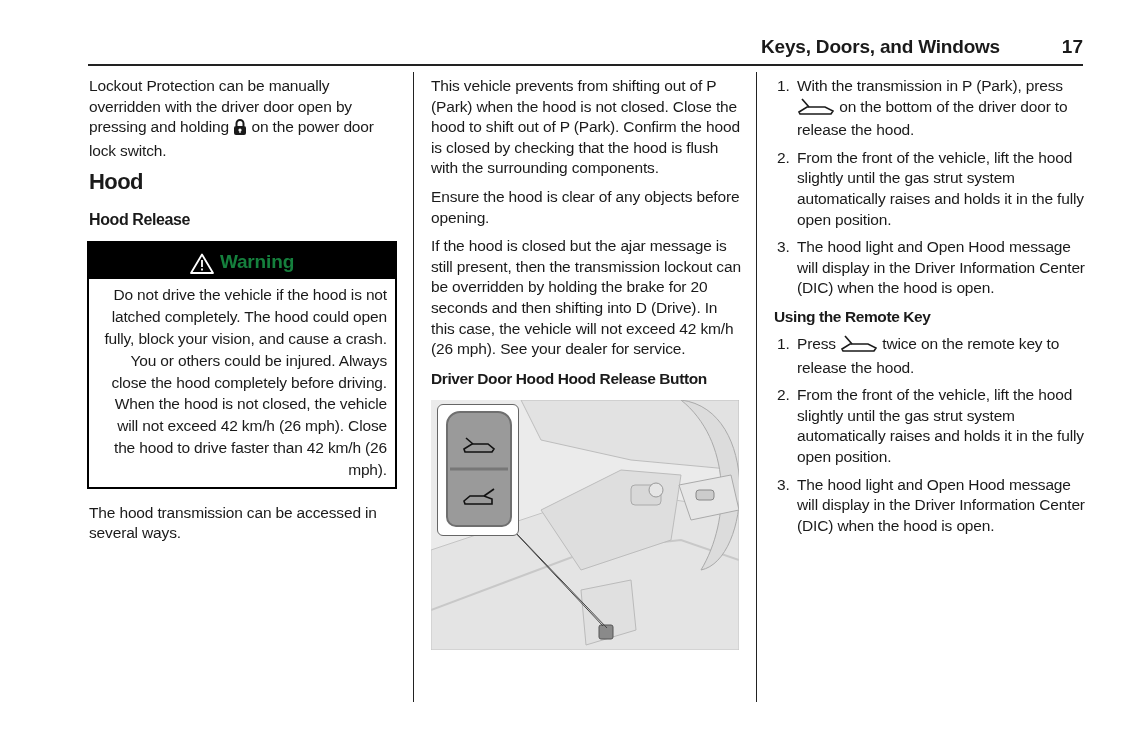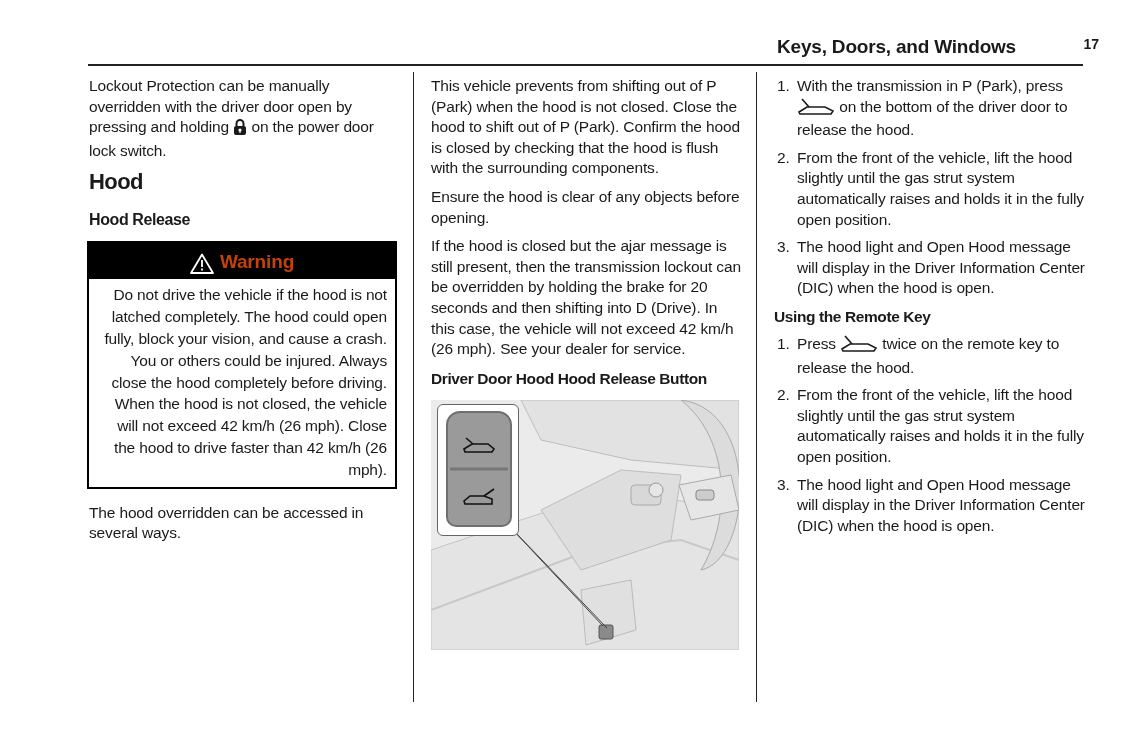--- a/index.html
+++ b/index.html
@@ -1,33 +1,33 @@
 <!DOCTYPE html>
 <html><head>
 <meta charset="utf-8">
 <style>
   html, body { margin:0; padding:0; background:#ffffff; }
   body { width:1123px; height:750px; position:relative; overflow:hidden;
          font-family:"Liberation Sans", "DejaVu Sans", sans-serif; color:#1a1a1a; }
-  .header { position:absolute; left:16px; top:36px; width:1085px; height:28px; }
+  .header { position:absolute; left:0; top:36px; width:1085px; height:28px; }
   .header-title { position:absolute; right:85px; top:0; font-size:19px; font-weight:bold; letter-spacing:-0.2px; }
-  .header-page { position:absolute; right:2px; top:0; font-size:14px; font-weight:bold; }
+  .header-page { position:absolute; right:2px; top:0; font-size:19px; font-weight:bold; }
   .header-rule { position:absolute; left:88px; top:64px; width:995px; height:2px; background:#222; }
   .col { position:absolute; top:76px; font-size:15.5px; line-height:20.6px; letter-spacing:-0.15px; }
   .col p { margin:0 0 8px 0; }
   #col1 { left:89px; width:305px; }
   #col2 { left:431px; width:310px; }
   #col3 { left:775px; width:310px; }
   .vrule { position:absolute; top:72px; width:1px; height:630px; background:#222; }
   #vr1 { left:413px; } #vr2 { left:756px; }
   h1.doors { font-size:26px; font-weight:bold; margin:20px 0 14px 0; letter-spacing:-0.8px; line-height:30px; }
   h2.hood { font-size:22px; font-weight:bold; margin:0 0 14px 0; letter-spacing:-0.6px; line-height:26px; }
   h3.sub { font-size:16px; font-weight:bold; margin:0 0 10px 0; letter-spacing:-0.4px; line-height:22px; }
   .warn { border:2px solid #000; margin:0 -3px 14px -2px; }
-  .warn-head { background:#000; color:#c2410c; text-align:center; font-weight:bold; font-size:19px; height:36px; line-height:38px; }
+  .warn-head { background:#000; color:#15803d; text-align:center; font-weight:bold; font-size:19px; height:36px; line-height:38px; }
   .warn-head svg { vertical-align:-3px; margin-right:6px; }
   .warn-body { padding:5px 8px 6px 8px; font-size:15.5px; line-height:21.8px;text-align:right; }
   ol.steps { list-style:none; margin:0 0 6px 0; padding:0; }
   ol.steps li { position:relative; padding-left:22px; margin-bottom:7px; }
   ol.steps li .num { position:absolute; left:2px; top:0; }
   .inline-icon { display:inline-block; vertical-align:-3px; }
   .figure { position:relative; width:308px; height:250px; margin-top:10px; background:#e9e9e9; overflow:hidden; }
   .figure .inset { position:absolute; left:6px; top:4px; width:80px; height:130px; background:#fff; border:1px solid #666; border-radius:6px; }
   .figure .btn-pad { position:absolute; left:8px; top:6px; width:62px; height:112px; background:#9a9a9a; border:2px solid #6f6f6f; border-radius:14px 14px 10px 10px; }
 </style>
@@ -62,21 +62,21 @@
       <span class="inline-icon">
         <svg width="24" height="21" viewBox="0 0 24 21">
             <path d="M12 1.5 L23 20 H1 Z" fill="none" stroke="#fff" stroke-width="1.8" stroke-linejoin="round"></path>
             <rect x="11.1" y="7" width="1.8" height="7" fill="#fff"></rect>
             <rect x="11.1" y="15.5" width="1.8" height="2" fill="#fff"></rect>
           </svg>
       </span><span>Warning</span>
     </div>
     <div class="warn-body">Do not drive the vehicle if the hood is not latched completely. The hood could open fully, block your vision, and cause a crash. You or others could be injured. Always close the hood completely before driving. When the hood is not closed, the vehicle will not exceed 42 km/h (26 mph). Close the hood to drive faster than 42 km/h (26 mph).</div>
   </div>
-  <p>The hood overridden can be accessed in several ways.</p>
+  <p>The hood transmission can be accessed in several ways.</p>
 </div>
 
 <div class="col" id="col2">
   <p>This vehicle prevents from shifting out of P (Park) when the hood is not closed. Close the hood to shift out of P (Park). Confirm the hood is closed by checking that the hood is flush with the surrounding components.</p>
   <p>Ensure the hood is clear of any objects before opening.</p>
   <p>If the hood is closed but the ajar message is still present, then the transmission lockout can be overridden by holding the brake for 20 seconds and then shifting into D (Drive). In this case, the vehicle will not exceed 42 km/h (26 mph). See your dealer for service.</p>
   <h3 class="sub" style="font-size:15.5px;margin-bottom:0">Driver Door Hood Hood Release Button</h3>
   <div class="figure">
     <svg width="308" height="250" viewBox="0 0 308 250" style="position:absolute;left:0;top:0">
       <rect x="0" y="0" width="308" height="250" fill="#ebebeb"></rect>

